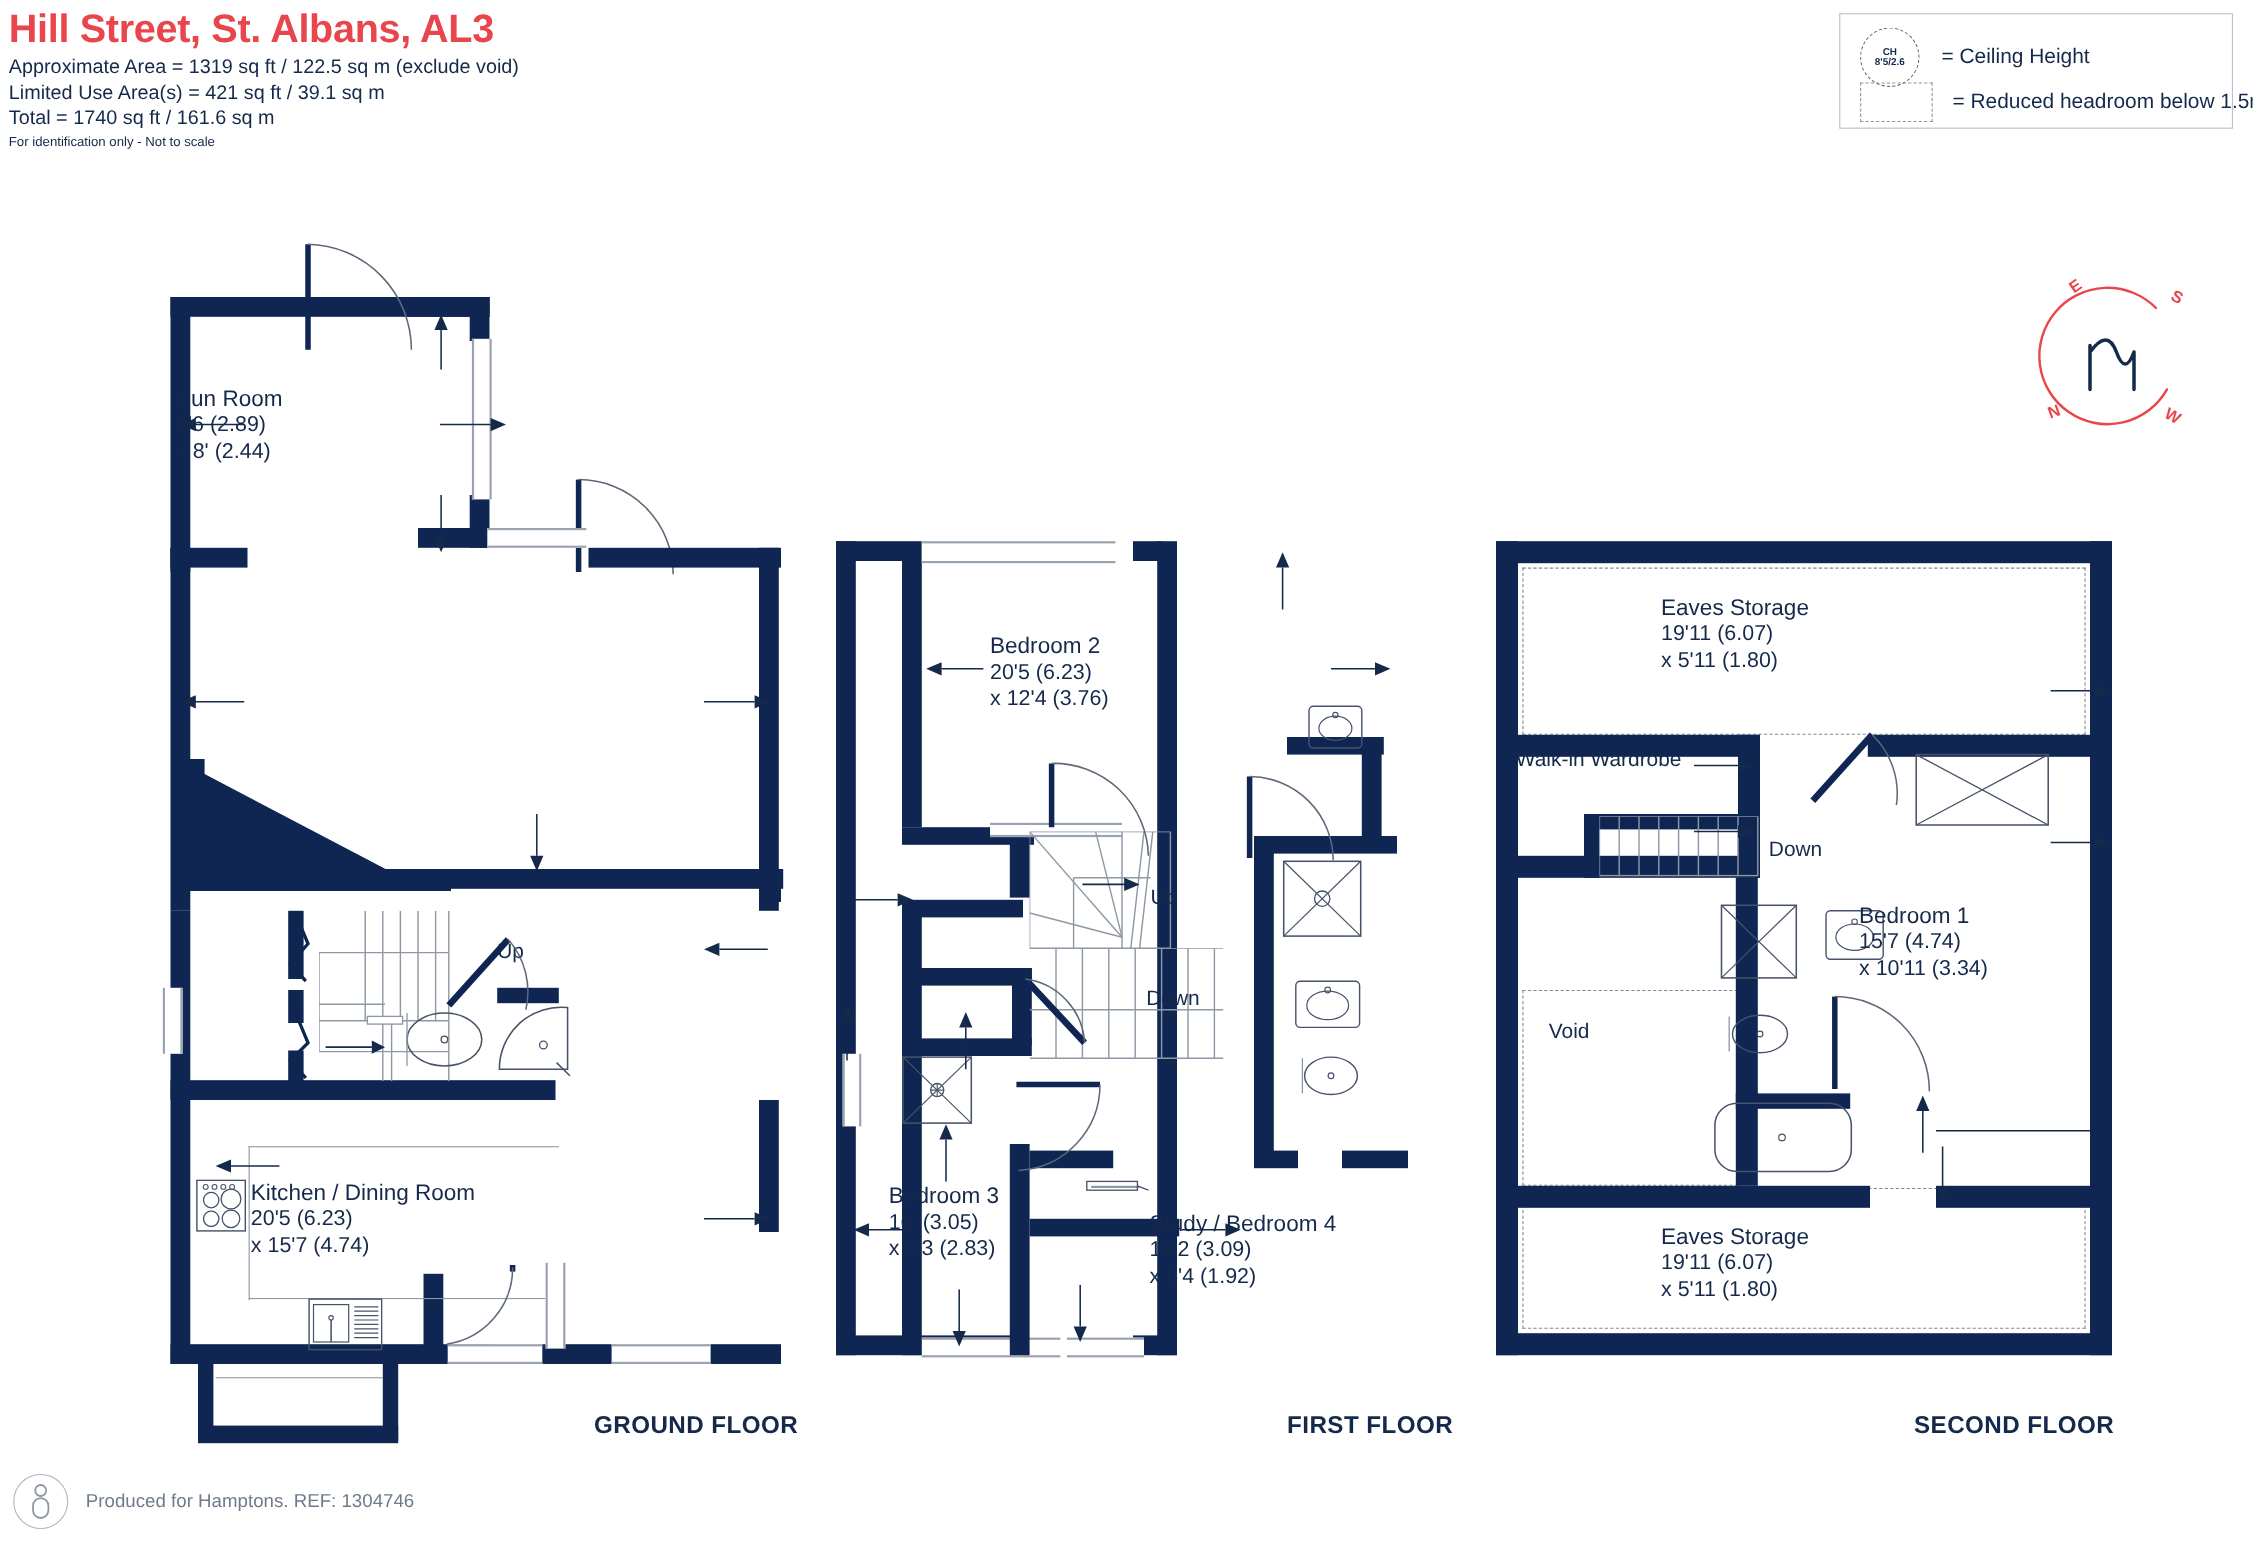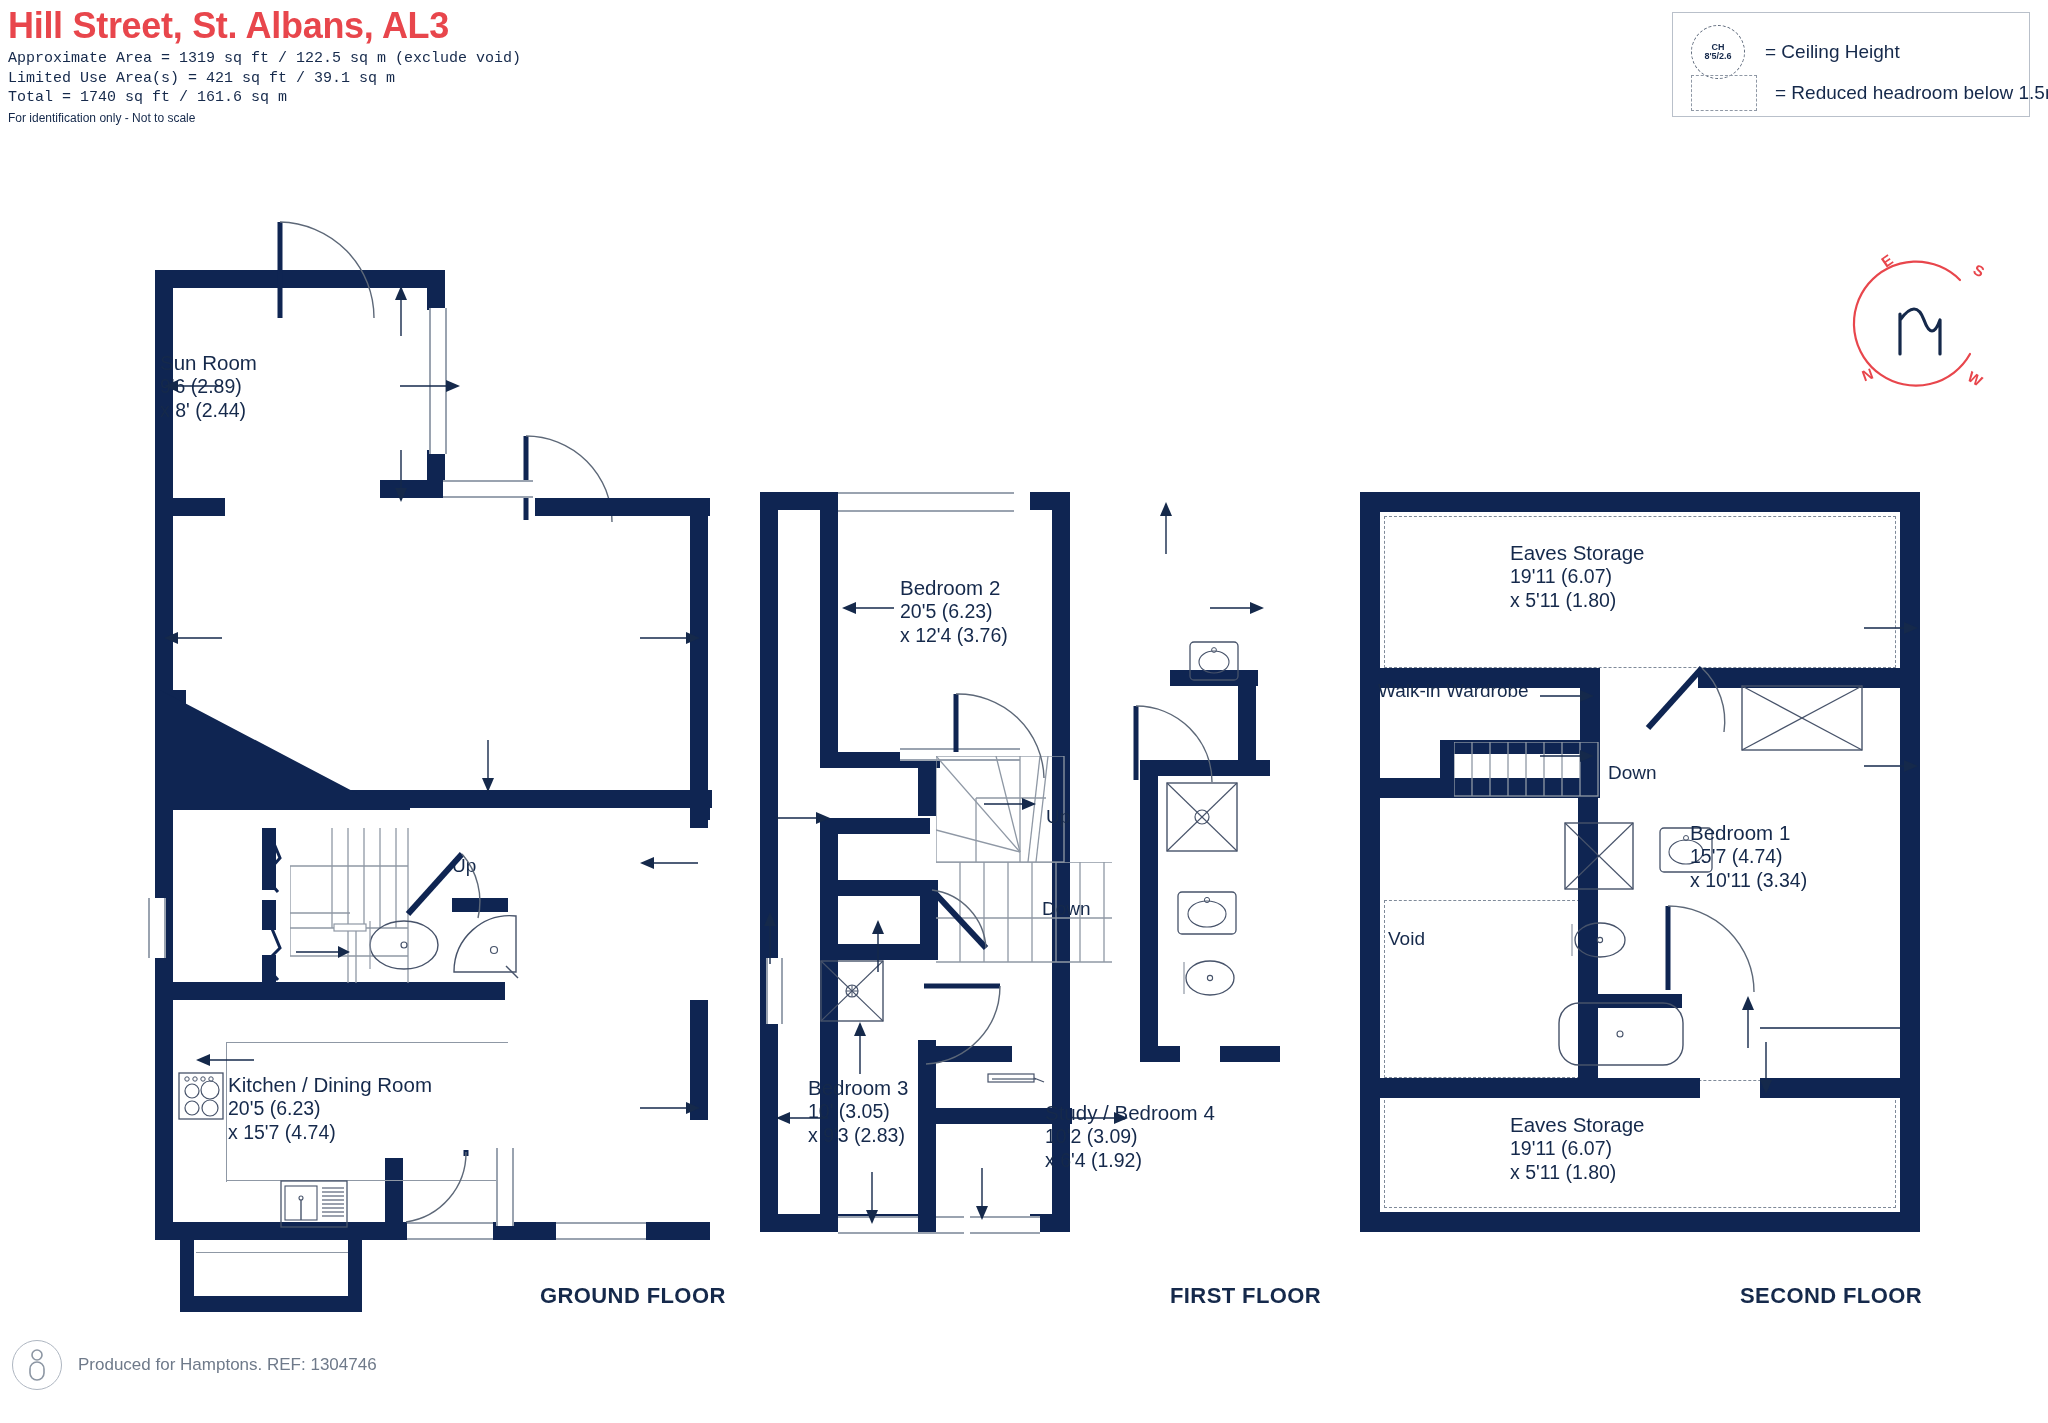--- a/index.html
+++ b/index.html
@@ -9,21 +9,21 @@
     color:#15294b;
   }
   .canvas{position:absolute;left:0;top:0;width:1876px;height:1423px;}
 
   
   #header{position:absolute;left:8px;top:6px;}
   #title{
     font-size:36px;font-weight:bold;color:#e8464c;letter-spacing:-0.3px;
     line-height:1.12;margin:0 0 3px 0;
   }
-  .area-line{font-size:15px;color:#15294b;line-height:1.30;white-space:nowrap;font-family:Liberation Mono, monospace;}
+  .area-line{font-size:18px;color:#15294b;line-height:1.30;white-space:nowrap;}
   #ident{font-size:12px;color:#15294b;margin-top:3px;}
 
   
   #legend{
     position:absolute;left:1672px;top:12px;width:358px;height:105px;
     border:1px solid #b9c0ca;background:#fff;box-sizing:border-box;
   }
   #legend .row{position:absolute;display:flex;align-items:center;}
   #legend .row1{left:18px;top:12px;}
   #legend .row2{left:18px;top:62px;}
@@ -525,21 +525,21 @@
         <line x1="36" y1="0" x2="36" y2="54"></line>
         <line x1="54" y1="0" x2="54" y2="54"></line>
         <line x1="72" y1="0" x2="72" y2="54"></line>
         <line x1="90" y1="0" x2="90" y2="54"></line>
         <line x1="108" y1="0" x2="108" y2="54"></line>
         <line x1="126" y1="0" x2="126" y2="54"></line>
       </g>
     </svg>
     <div class="small-label" style="left:268px;top:762px;">Down</div>
     <div class="small-label" style="left:38px;top:680px;">Walk-in Wardrobe</div>
-    <div class="small-label" style="left:48px;top:928px;">Void</div>
+    <div class="small-label" style="left:68px;top:928px;">Void</div>
 
     <svg class="fx" style="left:400px;top:684px;" width="124" height="68">
       <rect x="2" y="2" width="120" height="64" fill="none" stroke="#47536a" stroke-width="1.4"></rect>
       <line x1="2" y1="2" x2="122" y2="66" stroke="#47536a" stroke-width="1.2"></line>
       <line x1="122" y1="2" x2="2" y2="66" stroke="#47536a" stroke-width="1.2"></line>
     </svg>
 
     <svg class="fx" style="left:300px;top:652px;" width="110" height="90">
       <path d="M8 76 L62 16" stroke="#0f2552" stroke-width="6" fill="none"></path>
       <path d="M62 16 A74 74 0 0 1 84 80" stroke="#5d6878" stroke-width="1.4" fill="none"></path>

